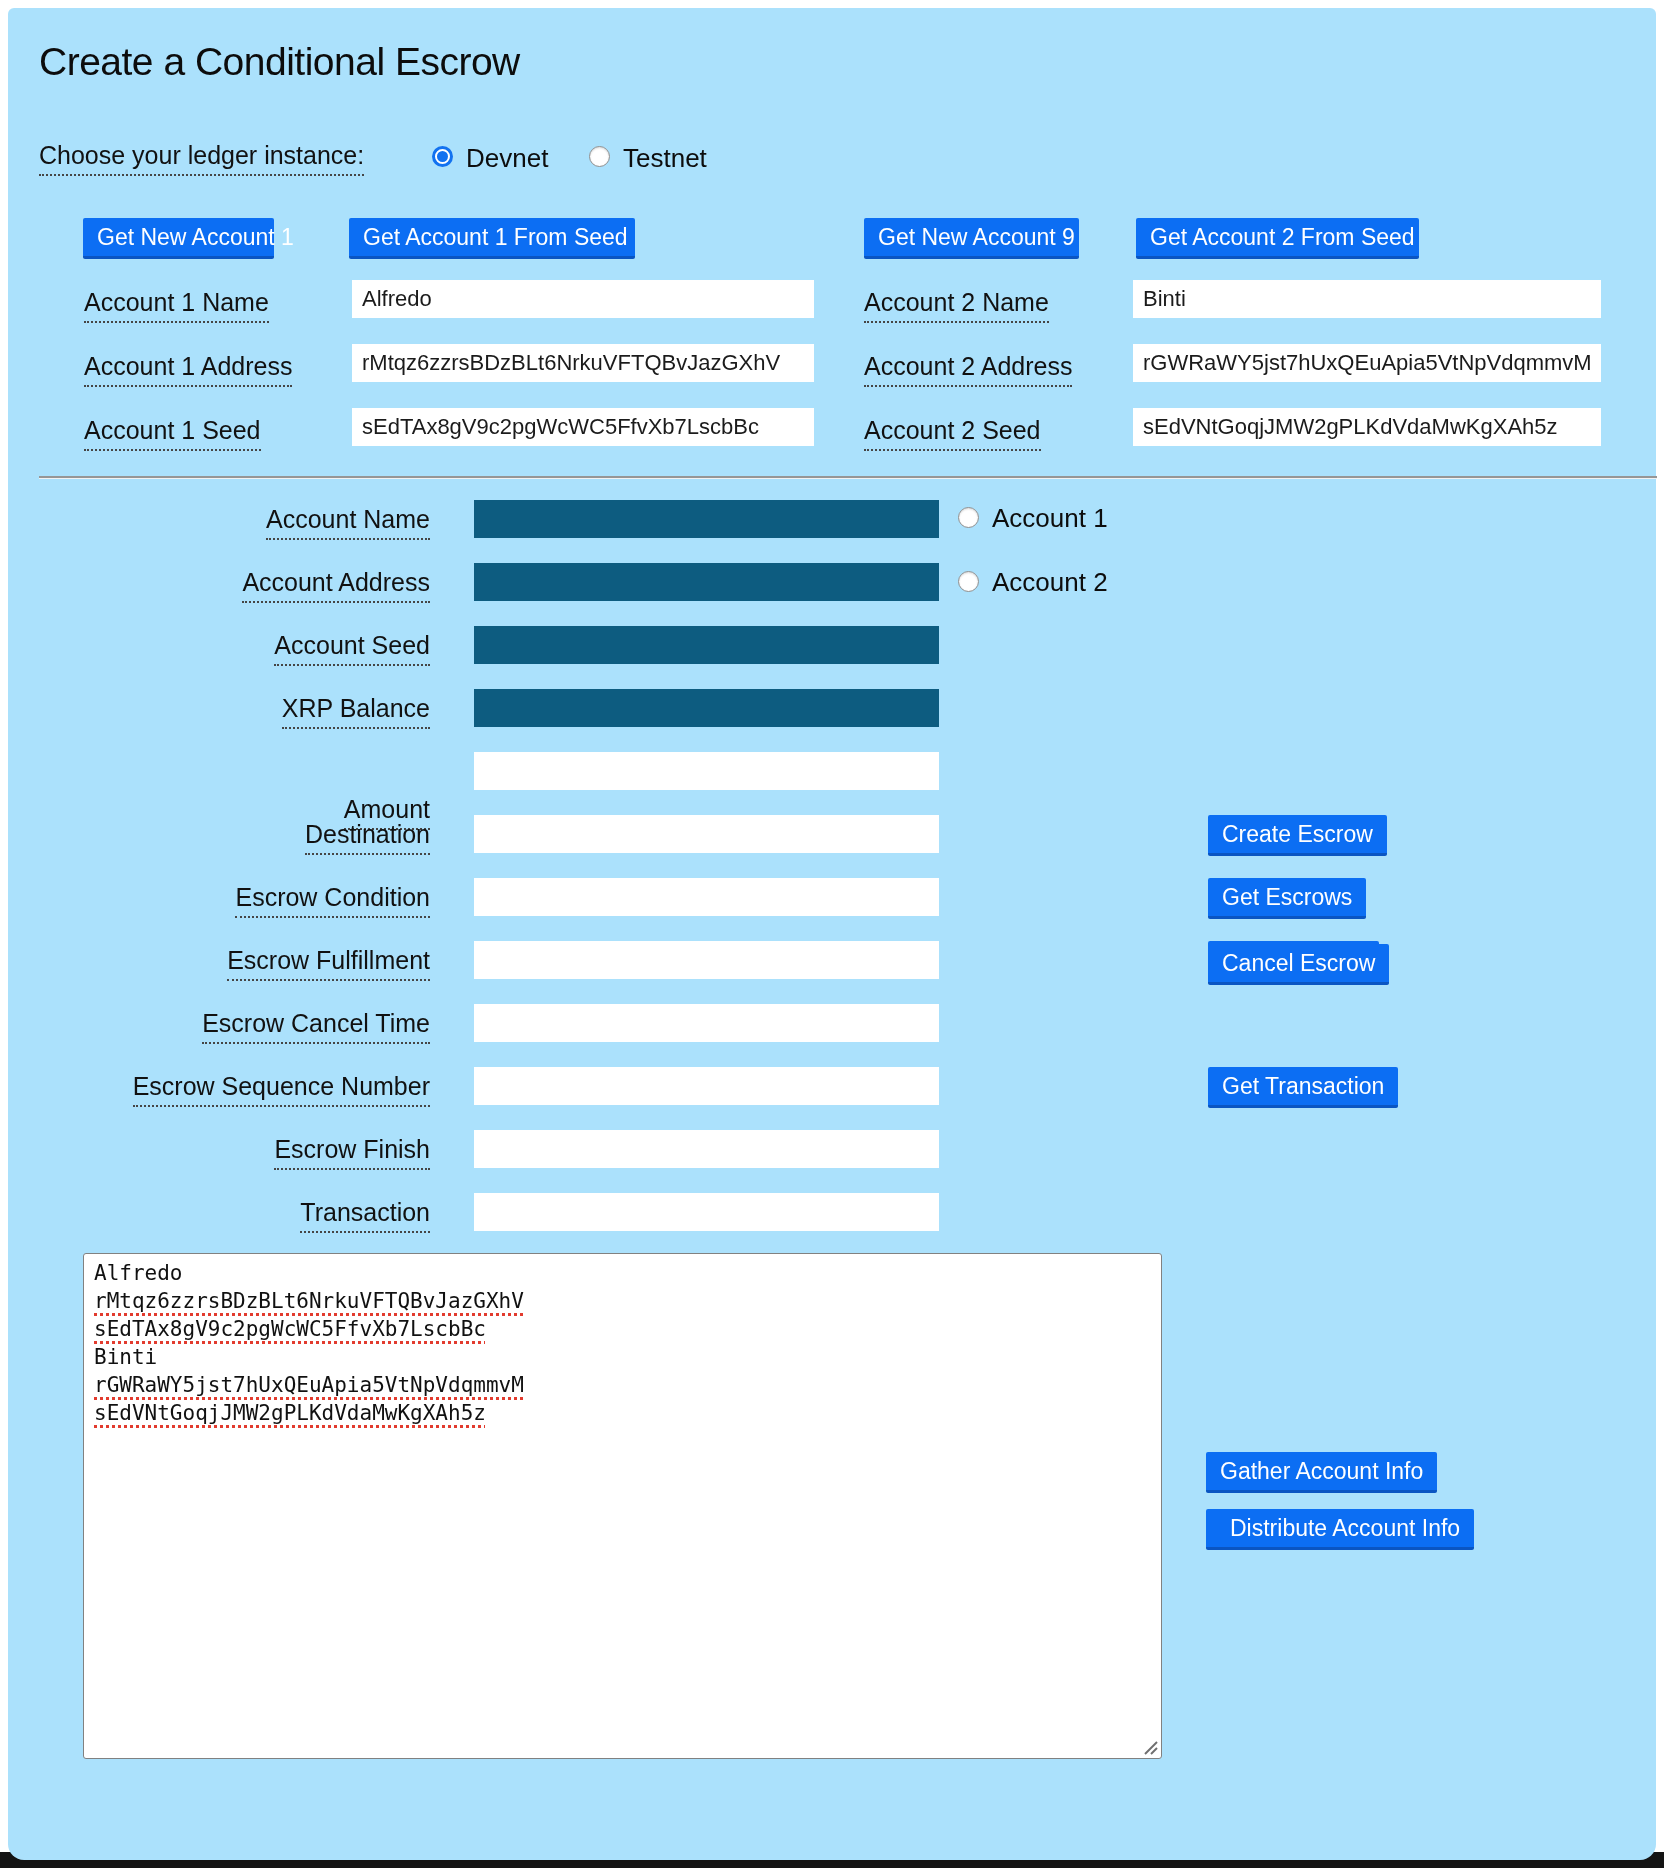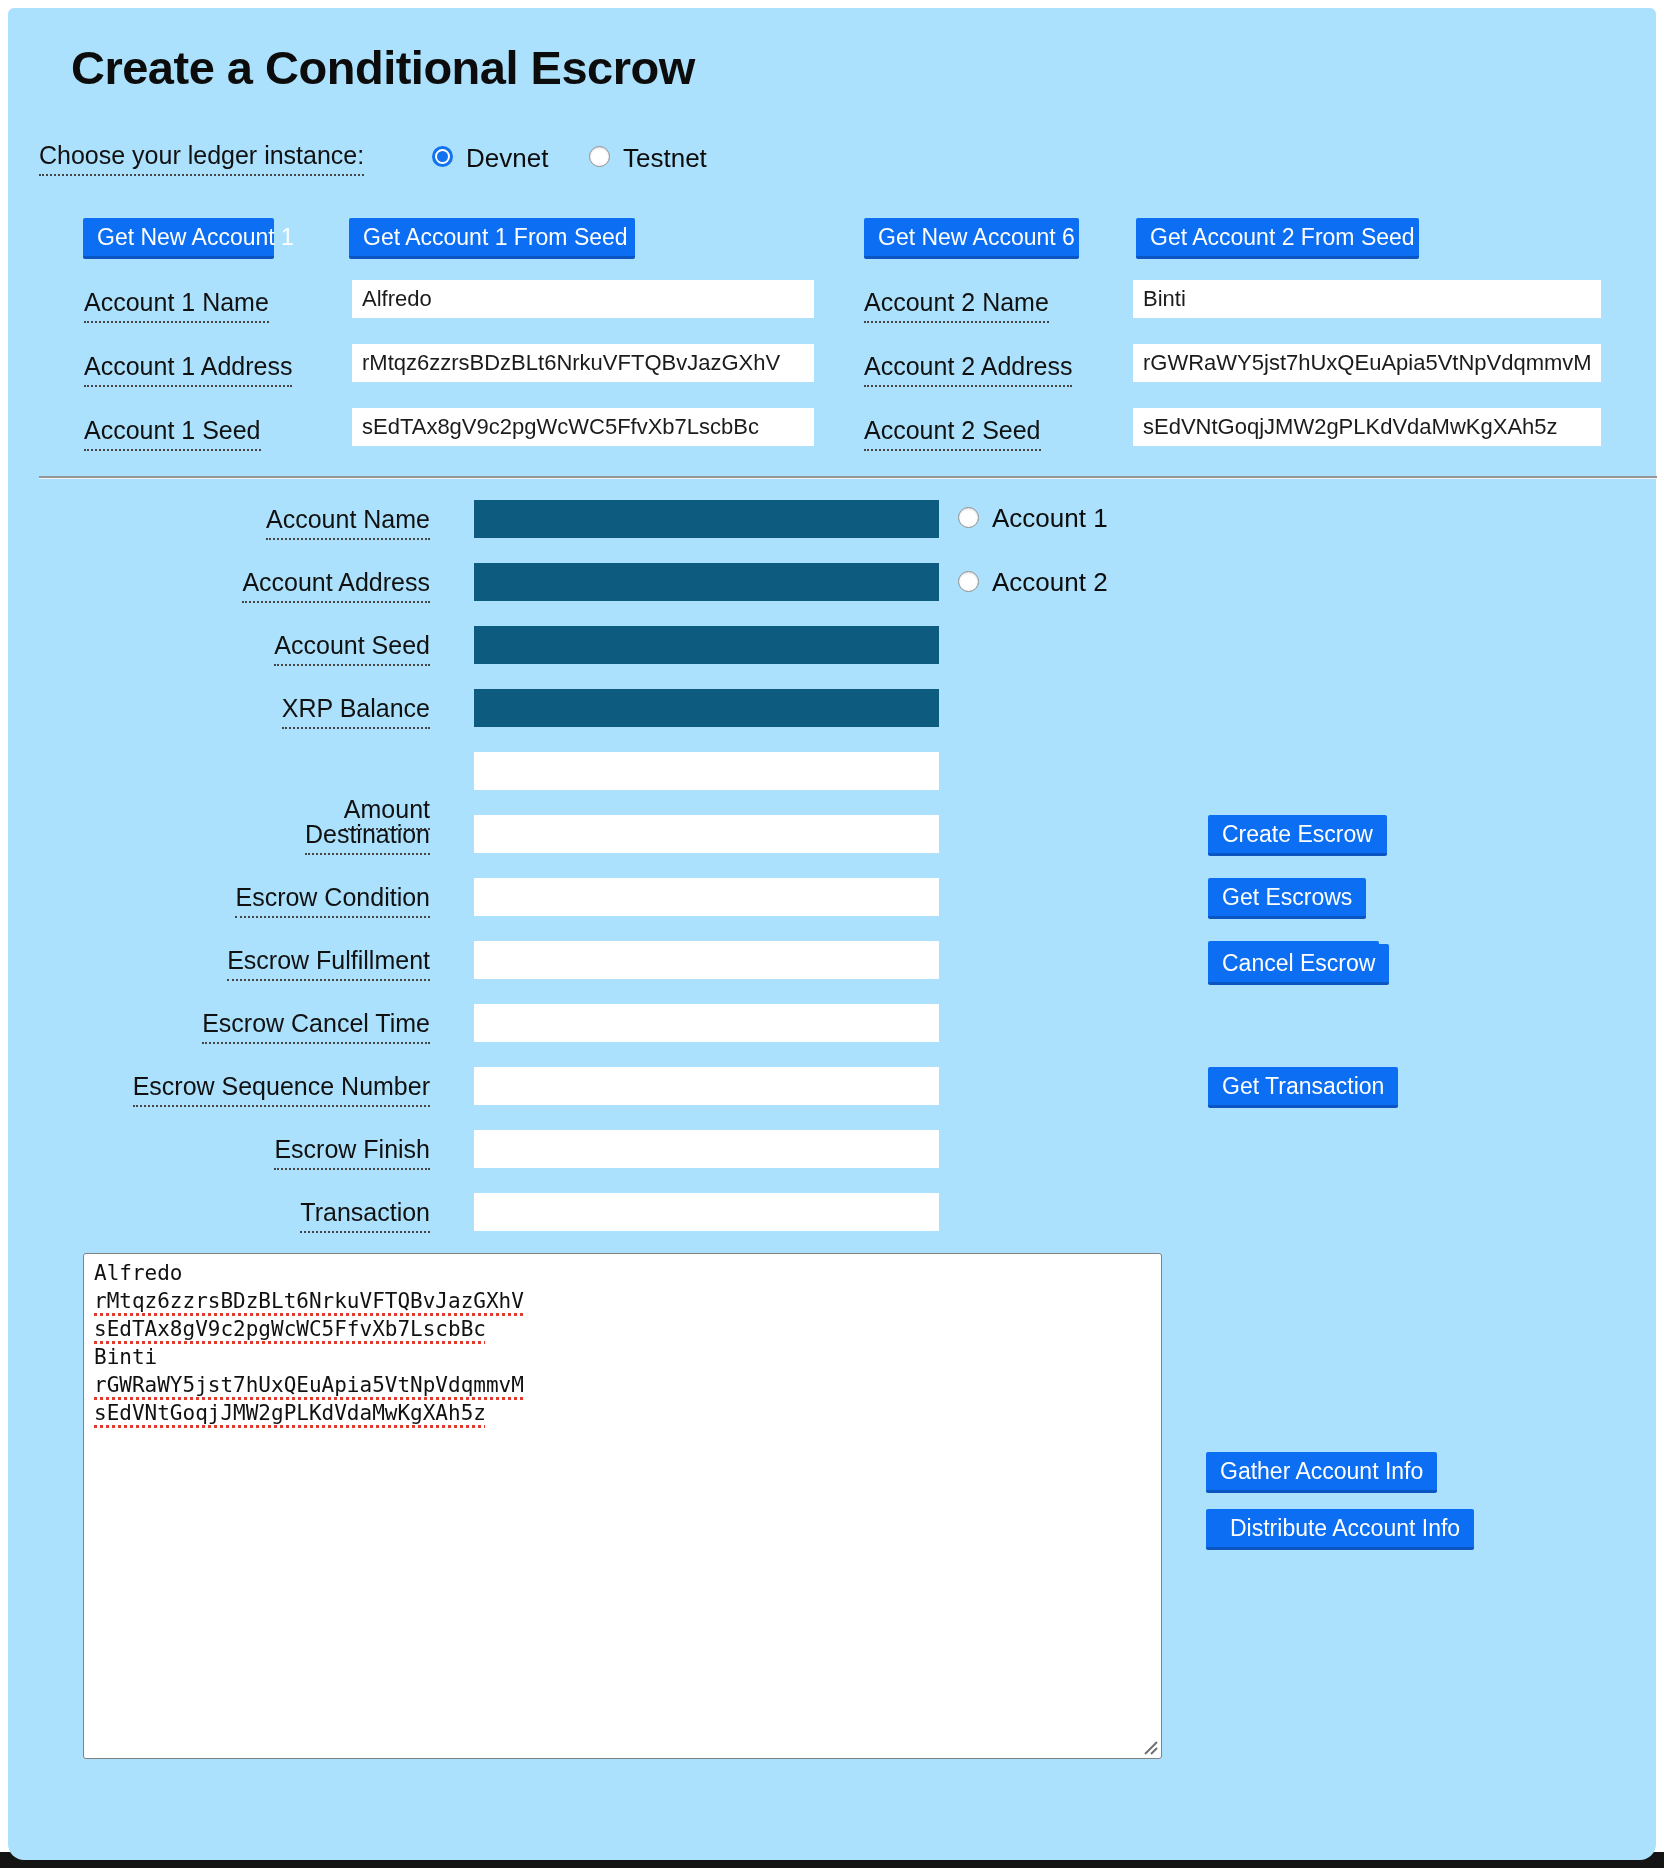--- a/index.html
+++ b/index.html
@@ -6,21 +6,21 @@
   .screen {
     position:relative; width:1664px; height:1868px; background:#ffffff;
     overflow:hidden; font-family:"Liberation Sans", sans-serif; color:#0d0d0d;
   }
   .bottom-edge { position:absolute; left:0; right:0; bottom:0; height:16px; background:#141414; }
   .panel {
     position:absolute; left:8px; top:8px; width:1648px; height:1852px;
     background:#abe1fc; border-radius:6px 6px 16px 16px;
   }
   .abs { position:absolute; }
-  .page-title { font-size:47px; font-weight:700; letter-spacing:-0.5px; color:#0c0c0c; white-space:nowrap;margin-left:32px; }
+  .page-title { font-size:39px; font-weight:400; letter-spacing:-0.5px; color:#0c0c0c; white-space:nowrap; }
   .u-label {
     font-size:25px; color:#111; white-space:nowrap;
     border-bottom:2px dotted #454545; padding-bottom:4px; display:inline-block;
   }
   .btn {
     position:absolute; background:#0c6ef3; color:#fff; font-size:23px; line-height:27px;
     padding:6px 14px 5px; border:0; border-bottom:3px solid #0a55c2; border-radius:2px;
     font-family:inherit; cursor:pointer; white-space:nowrap; text-align:center;
   }
   .inp {
@@ -60,21 +60,21 @@
   <div class="abs page-title" style="left:39px; top:40px;">Create a Conditional Escrow</div>
 
   <span class="abs u-label" style="left:39px; top:141px;">Choose your ledger instance:</span>
   <span class="radio radio--checked" style="left:432px; top:146px;"></span>
   <span class="rlabel" style="left:466px; top:143px;">Devnet</span>
   <span class="radio" style="left:589px; top:146px;"></span>
   <span class="rlabel" style="left:623px; top:143px;">Testnet</span>
 
   <button class="btn" style="left:83px; top:218px; width:191px;">Get New Account 1</button>
   <button class="btn" style="left:349px; top:218px; width:286px;">Get Account 1 From Seed</button>
-  <button class="btn" style="left:864px; top:218px; width:215px;">Get New Account 6</button>
+  <button class="btn" style="left:864px; top:218px; width:215px;">Get New Account 9</button>
   <button class="btn" style="left:1136px; top:218px; width:283px;">Get Account 2 From Seed</button>
 
   <span class="abs u-label" style="left:84px; top:288px;">Account 1 Name</span>
   <input class="inp" style="left: 352px; top: 280px; width: 462px;" value="Alfredo">
   <span class="abs u-label" style="left:84px; top:352px;">Account 1 Address</span>
   <input class="inp" style="left: 352px; top: 344px; width: 462px;" value="rMtqz6zzrsBDzBLt6NrkuVFTQBvJazGXhV">
   <span class="abs u-label" style="left:84px; top:416px;">Account 1 Seed</span>
   <input class="inp" style="left: 352px; top: 408px; width: 462px;" value="sEdTAx8gV9c2pgWcWC5FfvXb7LscbBc">
 
   <span class="abs u-label" style="left:864px; top:288px;">Account 2 Name</span>

